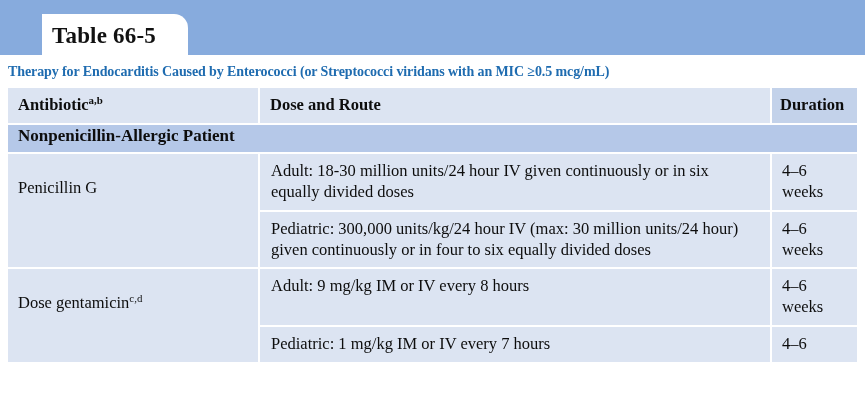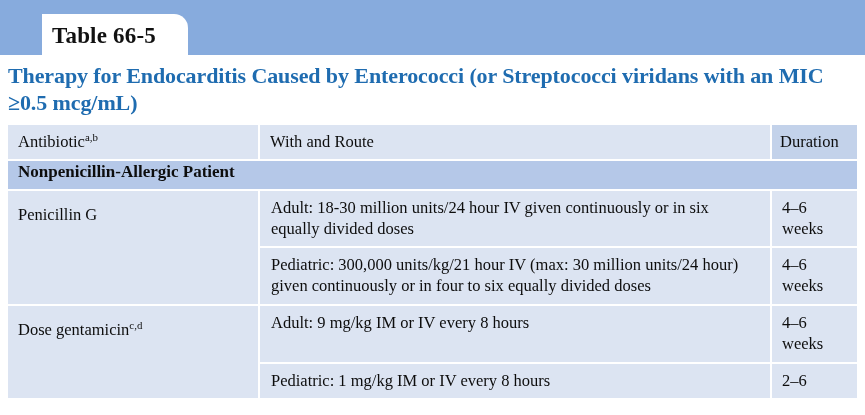--- a/index.html
+++ b/index.html
@@ -44,21 +44,21 @@
     white-space: nowrap;
   }
 
   
   .title-wrap {
     padding: 8px 10px 6px 8px;
     width: 865px;
     box-sizing: border-box;
   }
   .title {
-    font-size: 22px;
+    font-size: 14px;
     font-weight: bold;
     color: #1f6cb0;
     line-height: 1.22;
     letter-spacing: -0.1px;
   }
 
   
   .table-wrap {
     width: 865px;
     padding: 0 8px;
@@ -84,21 +84,21 @@
     color: #0d0d0d;
     border-right: 2px solid #ffffff;
     box-sizing: border-box;
     text-align: left;
   }
   .tbl td:last-child, .tbl th:last-child { border-right: none; }
 
   
   thead th {
     background: #d6e0f0;
-    font-weight: normal;
+    font-weight: bold;
     font-size: 17px;
     padding-top: 11px;
     padding-bottom: 11px;
   }
   thead th.duration-head {
     background: #c3d2ea;
     padding-left: 8px;
   }
 
   
@@ -107,21 +107,21 @@
     font-weight: bold;
     font-size: 17px;
     padding-top: 0;
     padding-bottom: 6px;
     border-right: none;
   }
 
   
   td.dose-cell { padding-left: 11px; }
   td.duration-cell { padding-left: 10px; }
-  td.name-cell  { padding-top: 14px; }
+  td.name-cell  { padding-top: 24px; }
 
   
   td.span-cell { background: #dce4f2; }
 
   sup {
     font-size: 0.66em;
     vertical-align: super;
     line-height: 0;
   }
   .sup-group { white-space: nowrap; }
@@ -142,45 +142,45 @@
 <div class="table-wrap">
   <table class="tbl">
     <colgroup>
       <col class="c-antibiotic">
       <col class="c-dose">
       <col class="c-duration">
     </colgroup>
     <thead>
       <tr>
         <th><span class="sup-group"><span>Antibiotic</span><sup>a,b</sup></span></th>
-        <th>With and Route</th>
+        <th>Dose and Route</th>
         <th class="duration-head">Duration</th>
       </tr>
     </thead>
     <tbody>
 
       <tr class="section-row">
         <td colspan="3">Nonpenicillin-Allergic Patient</td>
       </tr>
 
       <tr>
         <td class="name-cell span-cell" rowspan="2">Penicillin G</td>
         <td class="dose-cell">Adult: 18-30 million units/24 hour IV given continuously or in six equally divided doses</td>
         <td class="duration-cell">4–6 weeks</td>
       </tr>
       <tr>
-        <td class="dose-cell">Pediatric: 300,000 units/kg/21 hour IV (max: 30 million units/24 hour) given continuously or in four to six equally divided doses</td>
+        <td class="dose-cell">Pediatric: 300,000 units/kg/24 hour IV (max: 30 million units/24 hour) given continuously or in four to six equally divided doses</td>
         <td class="duration-cell">4–6 weeks</td>
       </tr>
 
       <tr>
         <td class="name-cell span-cell" rowspan="2"><span class="sup-group"><span>Dose gentamicin</span><sup>c,d</sup></span></td>
         <td class="dose-cell">Adult: 9 mg/kg IM or IV every 8 hours</td>
         <td class="duration-cell">4–6 weeks</td>
       </tr>
       <tr>
-        <td class="dose-cell">Pediatric: 1 mg/kg IM or IV every 8 hours</td>
-        <td class="duration-cell">2–6</td>
+        <td class="dose-cell">Pediatric: 1 mg/kg IM or IV every 7 hours</td>
+        <td class="duration-cell">4–6</td>
       </tr>
 
     </tbody>
   </table>
 </div>
 
 </body></html>

